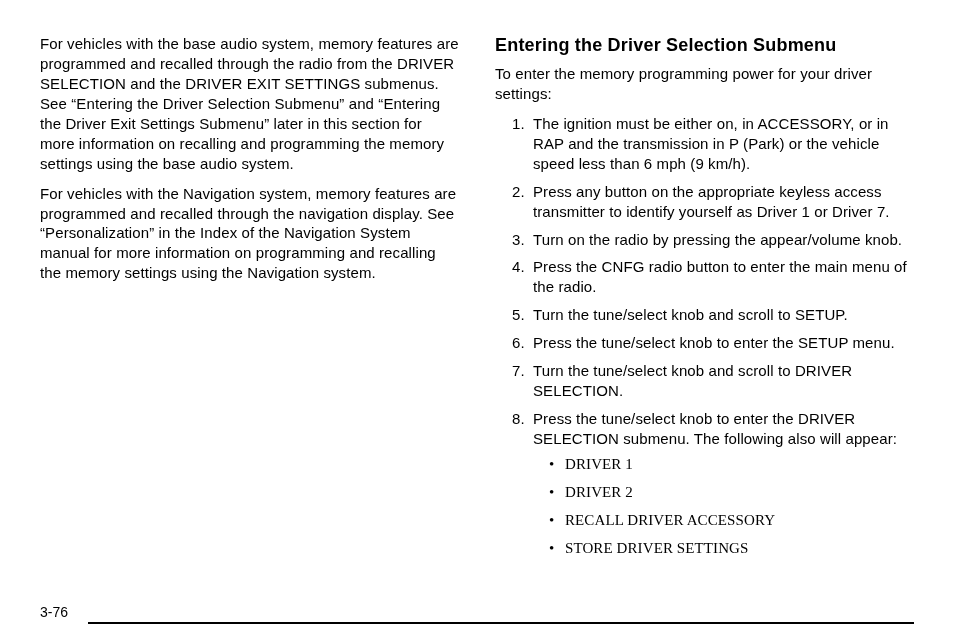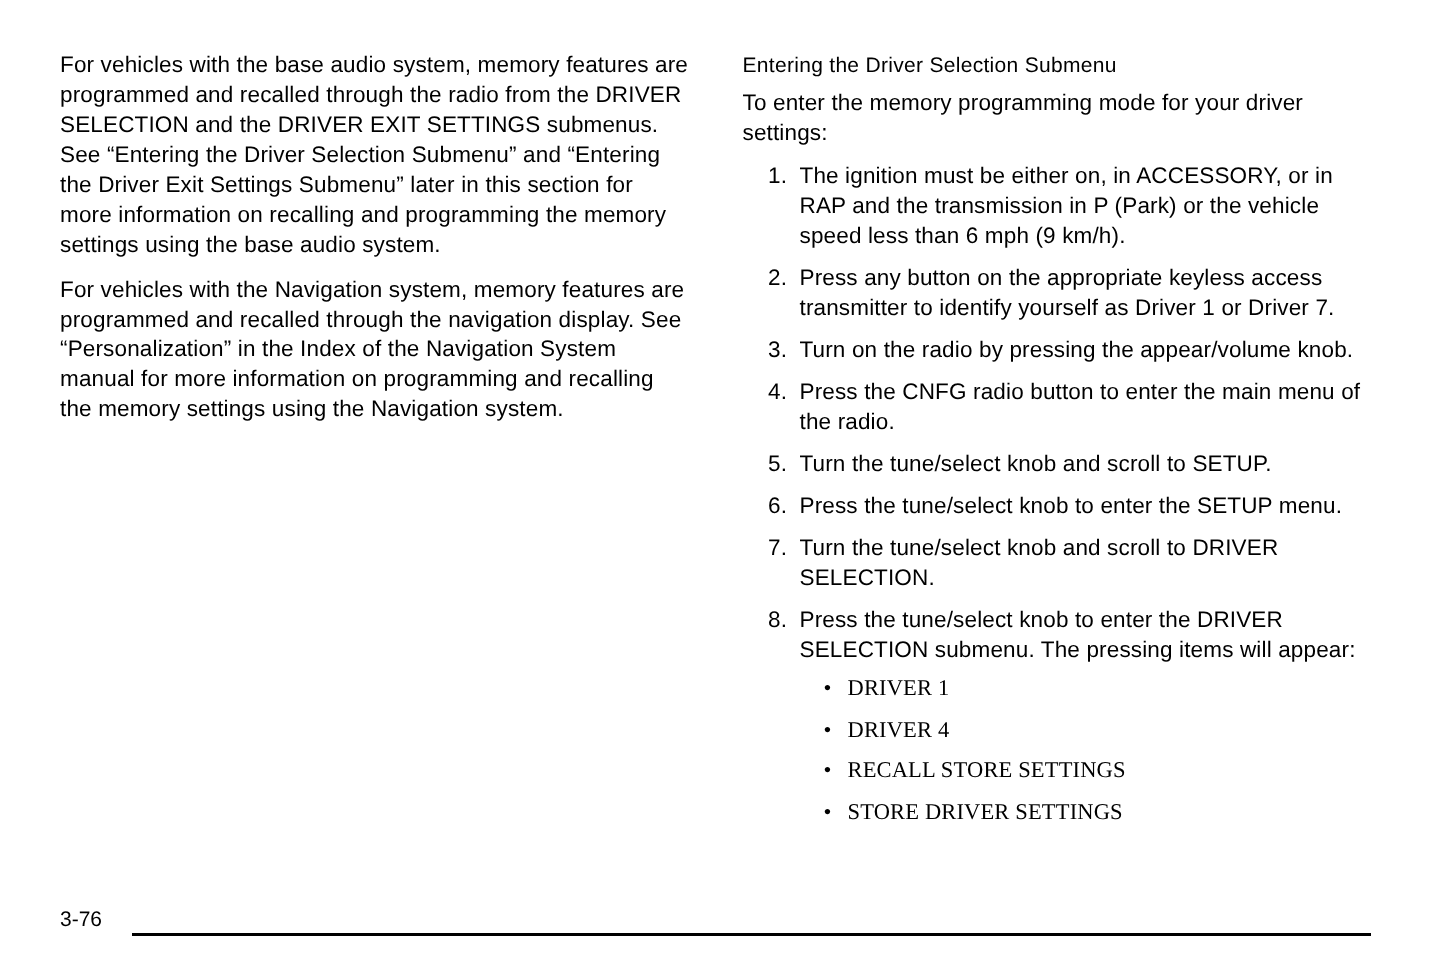--- a/index.html
+++ b/index.html
@@ -26,22 +26,22 @@
   .col {
     flex: 1 1 0;
     font-size: 15px;
     line-height: 1.33;
     letter-spacing: 0.1px;
   }
   .col p {
     margin: 0 0 10px 0;
   }
   h2.section-heading {
-    font-size: 14px;
-    font-weight: normal;
+    font-size: 18px;
+    font-weight: bold;
     margin: 0 0 6px 0;
     letter-spacing: 0.2px;
   }
   ol.steps {
     margin: 0;
     padding: 0 0 0 34px;
   }
   ol.steps > li {
     margin: 0 0 8px 0;
     padding-left: 4px;
@@ -84,35 +84,35 @@
 <div class="page">
   <div class="cols">
 
     <div class="col">
       <p>For vehicles with the base audio system, memory features are programmed and recalled through the radio from the DRIVER SELECTION and the DRIVER EXIT SETTINGS submenus. See “Entering the Driver Selection Submenu” and “Entering the Driver Exit Settings Submenu” later in this section for more information on recalling and programming the memory settings using the base audio system.</p>
       <p>For vehicles with the Navigation system, memory features are programmed and recalled through the navigation display. See “Personalization” in the Index of the Navigation System manual for more information on programming and recalling the memory settings using the Navigation system.</p>
     </div>
 
     <div class="col">
       <h2 class="section-heading">Entering the Driver Selection Submenu</h2>
-      <p>To enter the memory programming mode for your driver settings:</p>
+      <p>To enter the memory programming power for your driver settings:</p>
       <ol class="steps">
         <li>The ignition must be either on, in ACCESSORY, or in RAP and the transmission in P (Park) or the vehicle speed less than 6 mph (9 km/h).</li>
         <li>Press any button on the appropriate keyless access transmitter to identify yourself as Driver 1 or Driver 7.</li>
         <li>Turn on the radio by pressing the appear/volume knob.</li>
         <li>Press the CNFG radio button to enter the main menu of the radio.</li>
         <li>Turn the tune/select knob and scroll to SETUP.</li>
         <li>Press the tune/select knob to enter the SETUP menu.</li>
         <li>Turn the tune/select knob and scroll to DRIVER SELECTION.</li>
         <li>
-          <span>Press the tune/select knob to enter the DRIVER SELECTION submenu. The pressing items will appear:</span>
+          <span>Press the tune/select knob to enter the DRIVER SELECTION submenu. The following also will appear:</span>
           <ul class="bullets">
             <li>DRIVER 1</li>
-            <li>DRIVER 4</li>
-            <li>RECALL STORE SETTINGS</li>
+            <li>DRIVER 2</li>
+            <li>RECALL DRIVER ACCESSORY</li>
             <li>STORE DRIVER SETTINGS</li>
           </ul>
         </li>
       </ol>
     </div>
 
   </div>
 
   <div class="footer">
     <div class="page-num">3-76</div>

